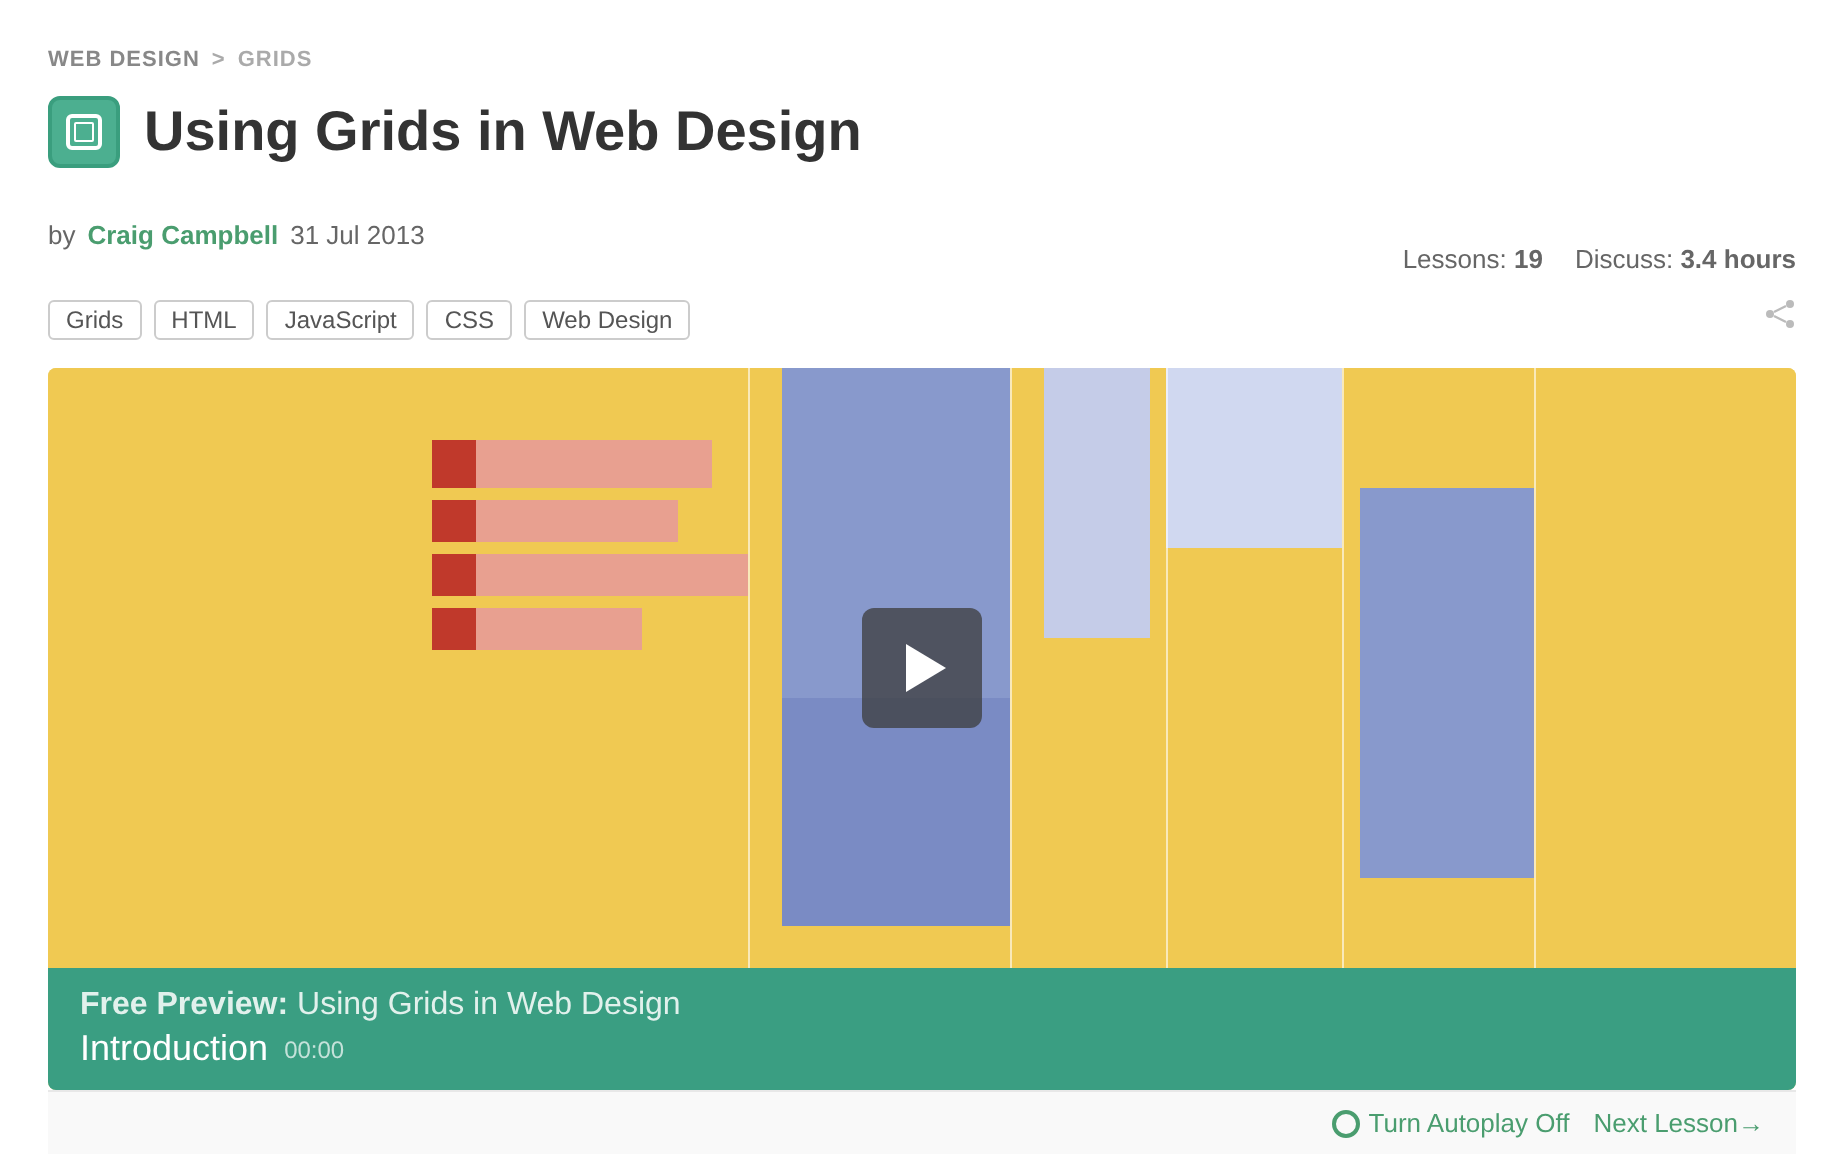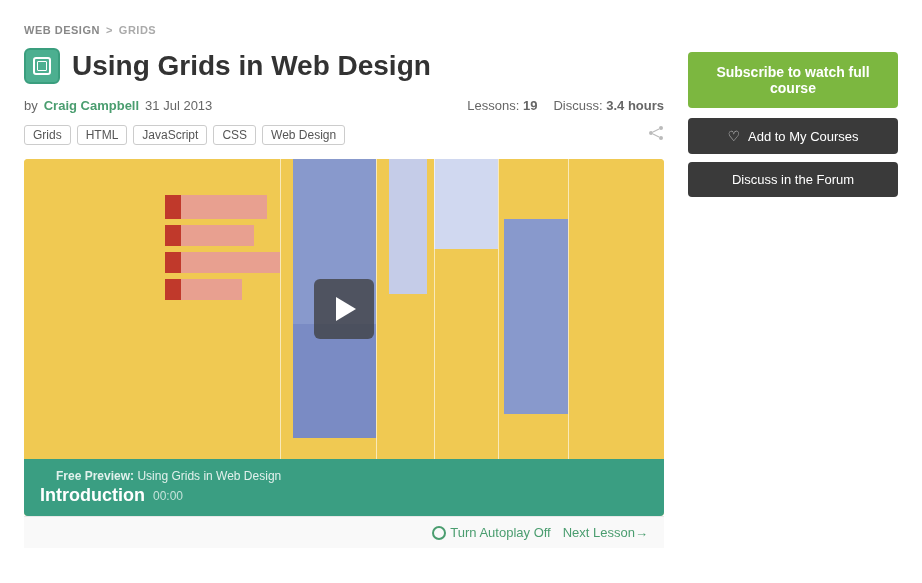--- a/index.html
+++ b/index.html
@@ -113,20 +113,21 @@
     .author-link {
       color: #4a9d6f;
       text-decoration: none;
       font-weight: 700;
     }
     .meta-right {
       display: flex;
       gap: 16px;
       font-size: 13px;
       color: #666;
+      margin-top: 24px;
     }
 
     
     .tags-row {
       display: flex;
       align-items: center;
       gap: 6px;
       margin-bottom: 14px;
     }
     .tag {
@@ -193,36 +194,35 @@
       border-bottom: 12px solid transparent;
       margin-left: 4px;
     }
 
     
     .video-bottom {
       background: #3a9e82;
       padding: 10px 16px;
     }
     .free-preview-label {
-      font-size: 12px;
+      font-size: 16px;
       color: rgba(255,255,255,0.85);
       margin-bottom: 2px;
-      margin-left: 16px;
     }
     .free-preview-label strong {
       font-weight: 600;
     }
     .lesson-title-row {
       display: flex;
       align-items: center;
       gap: 8px;
     }
     .lesson-title {
       font-size: 18px;
-      font-weight: 700;
+      font-weight: 400;
       color: #fff;
     }
     .lesson-duration {
       font-size: 12px;
       color: rgba(255,255,255,0.7);
     }
 
     
     .bottom-strip {
       background: #f9f9f9;
@@ -430,22 +430,14 @@
           <span>Turn Autoplay Off</span>
         </div>
         <a class="next-lesson-link">
           <span>Next Lesson</span>
           <span>→</span>
         </a>
       </div>
 
     </div>
 
-    <div class="right-col">
-      <button class="subscribe-btn">Subscribe to watch full course</button>
-      <button class="action-btn">
-        <span class="heart-icon">♡</span>
-        <span>Add to My Courses</span>
-      </button>
-      <button class="action-btn">Discuss in the Forum</button>
-    </div>
   </div>
 </div>
 
 </body></html>

